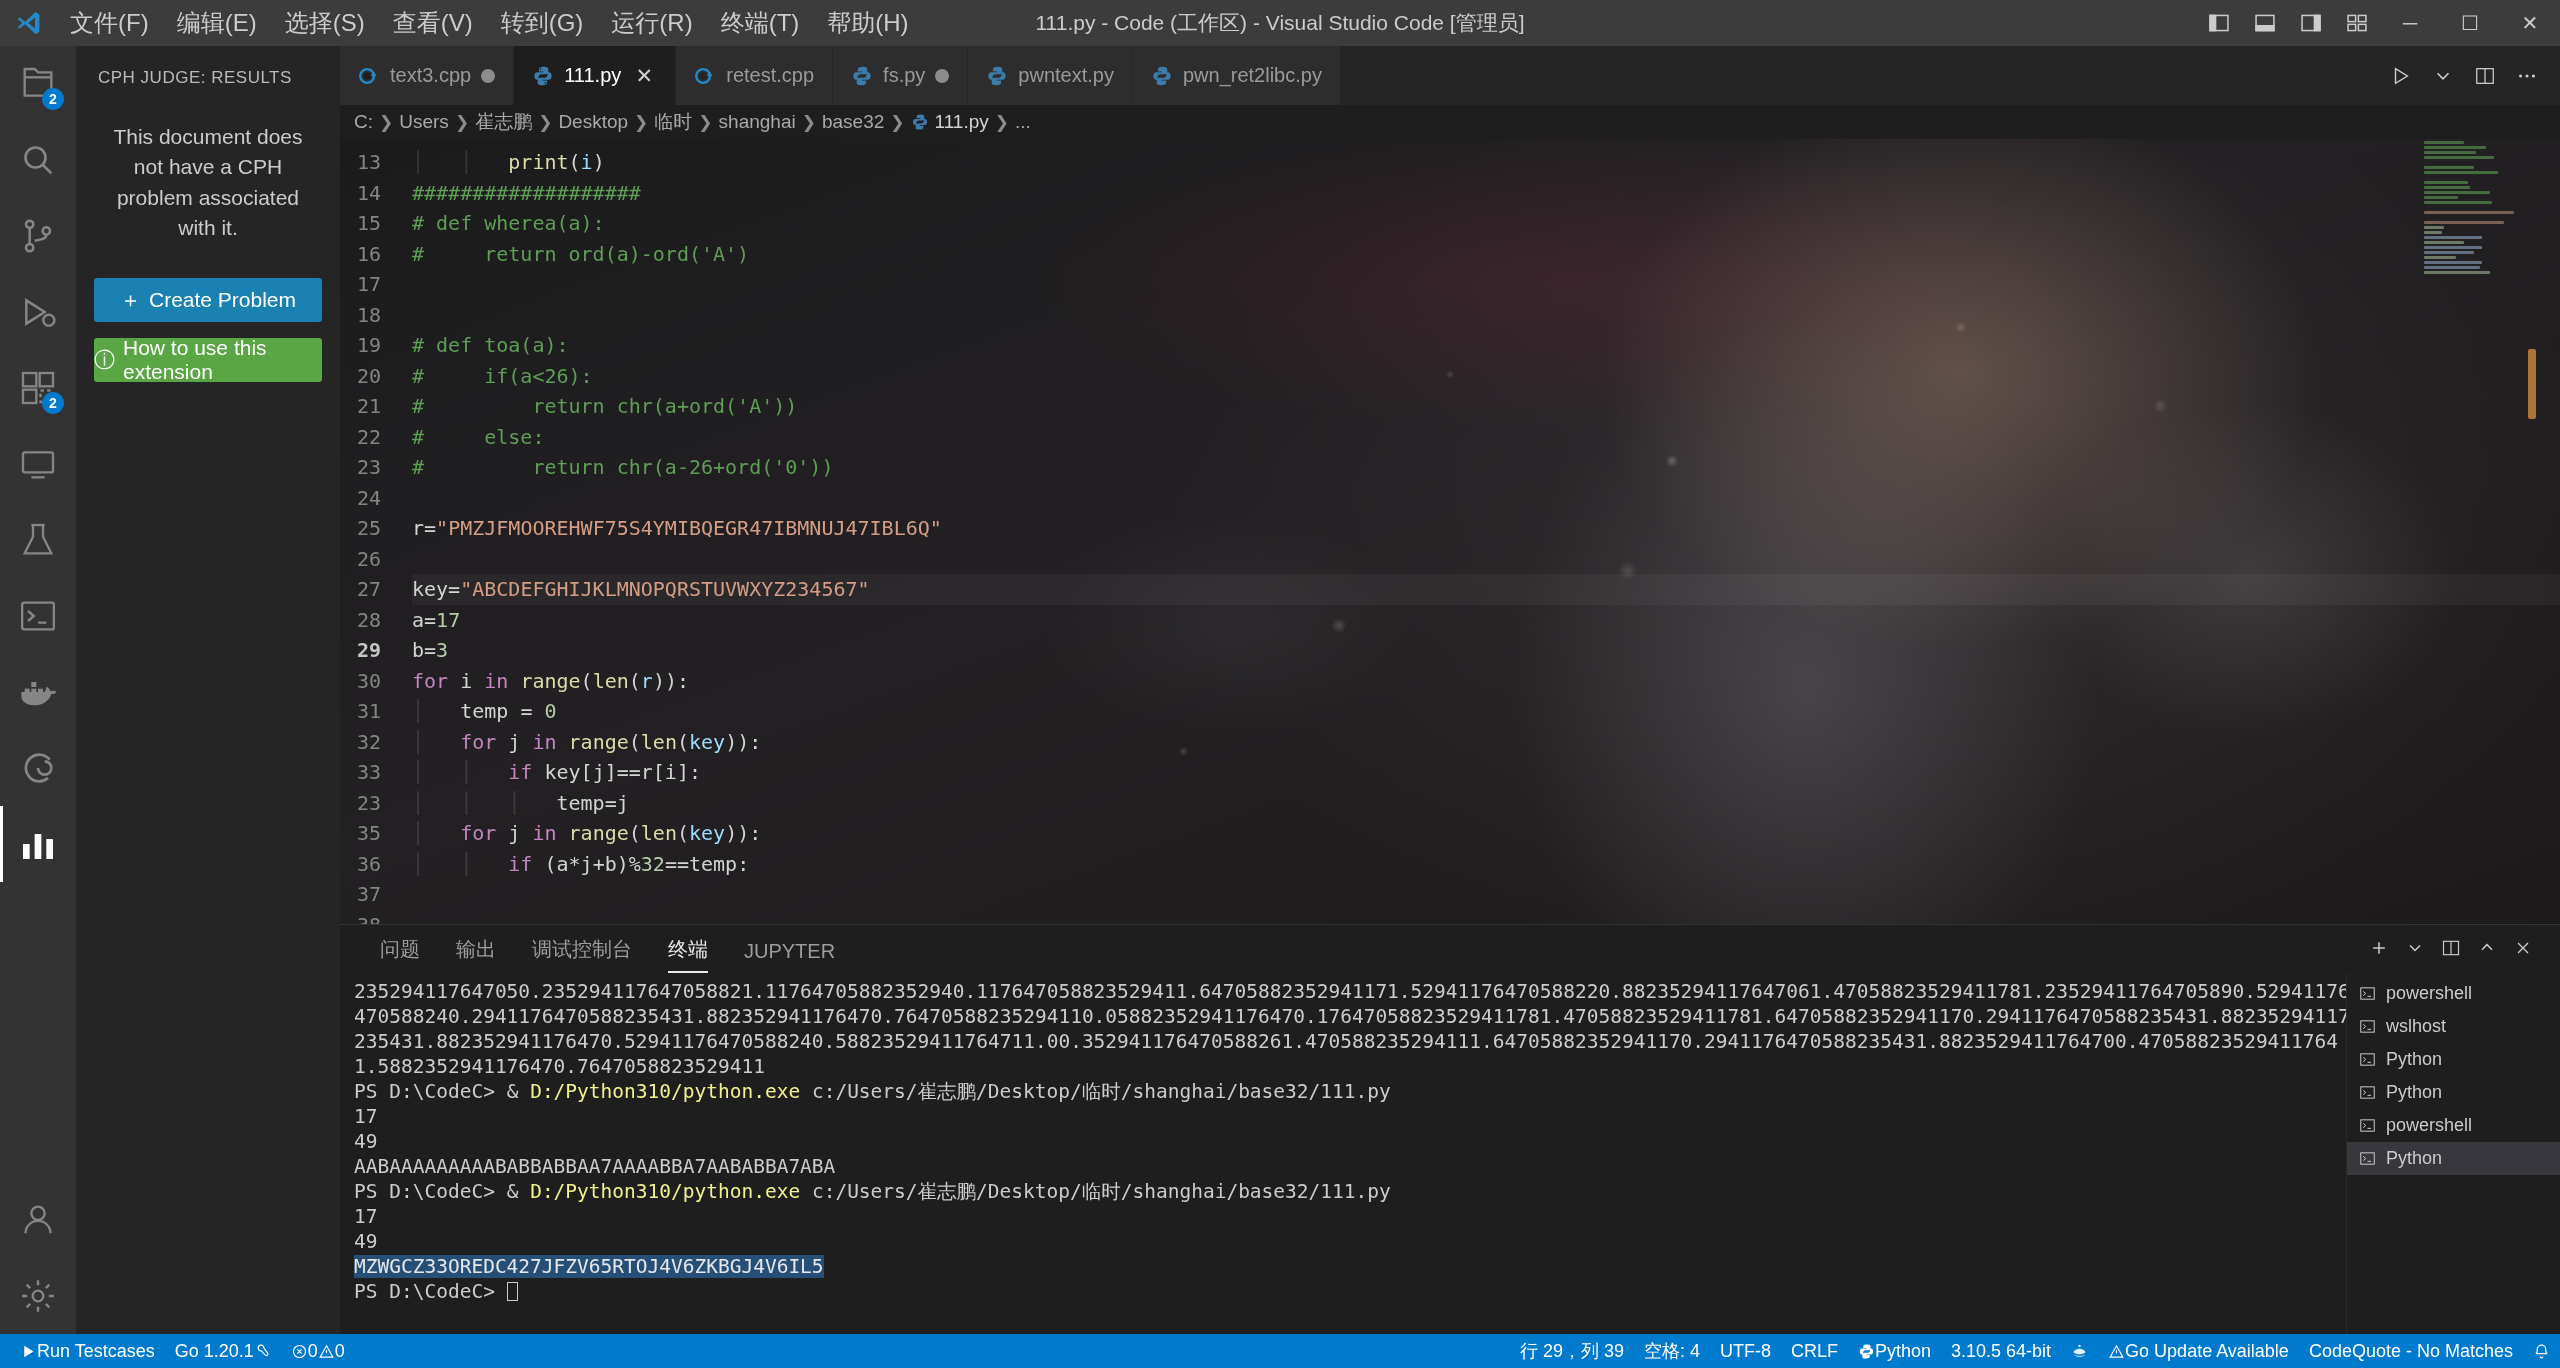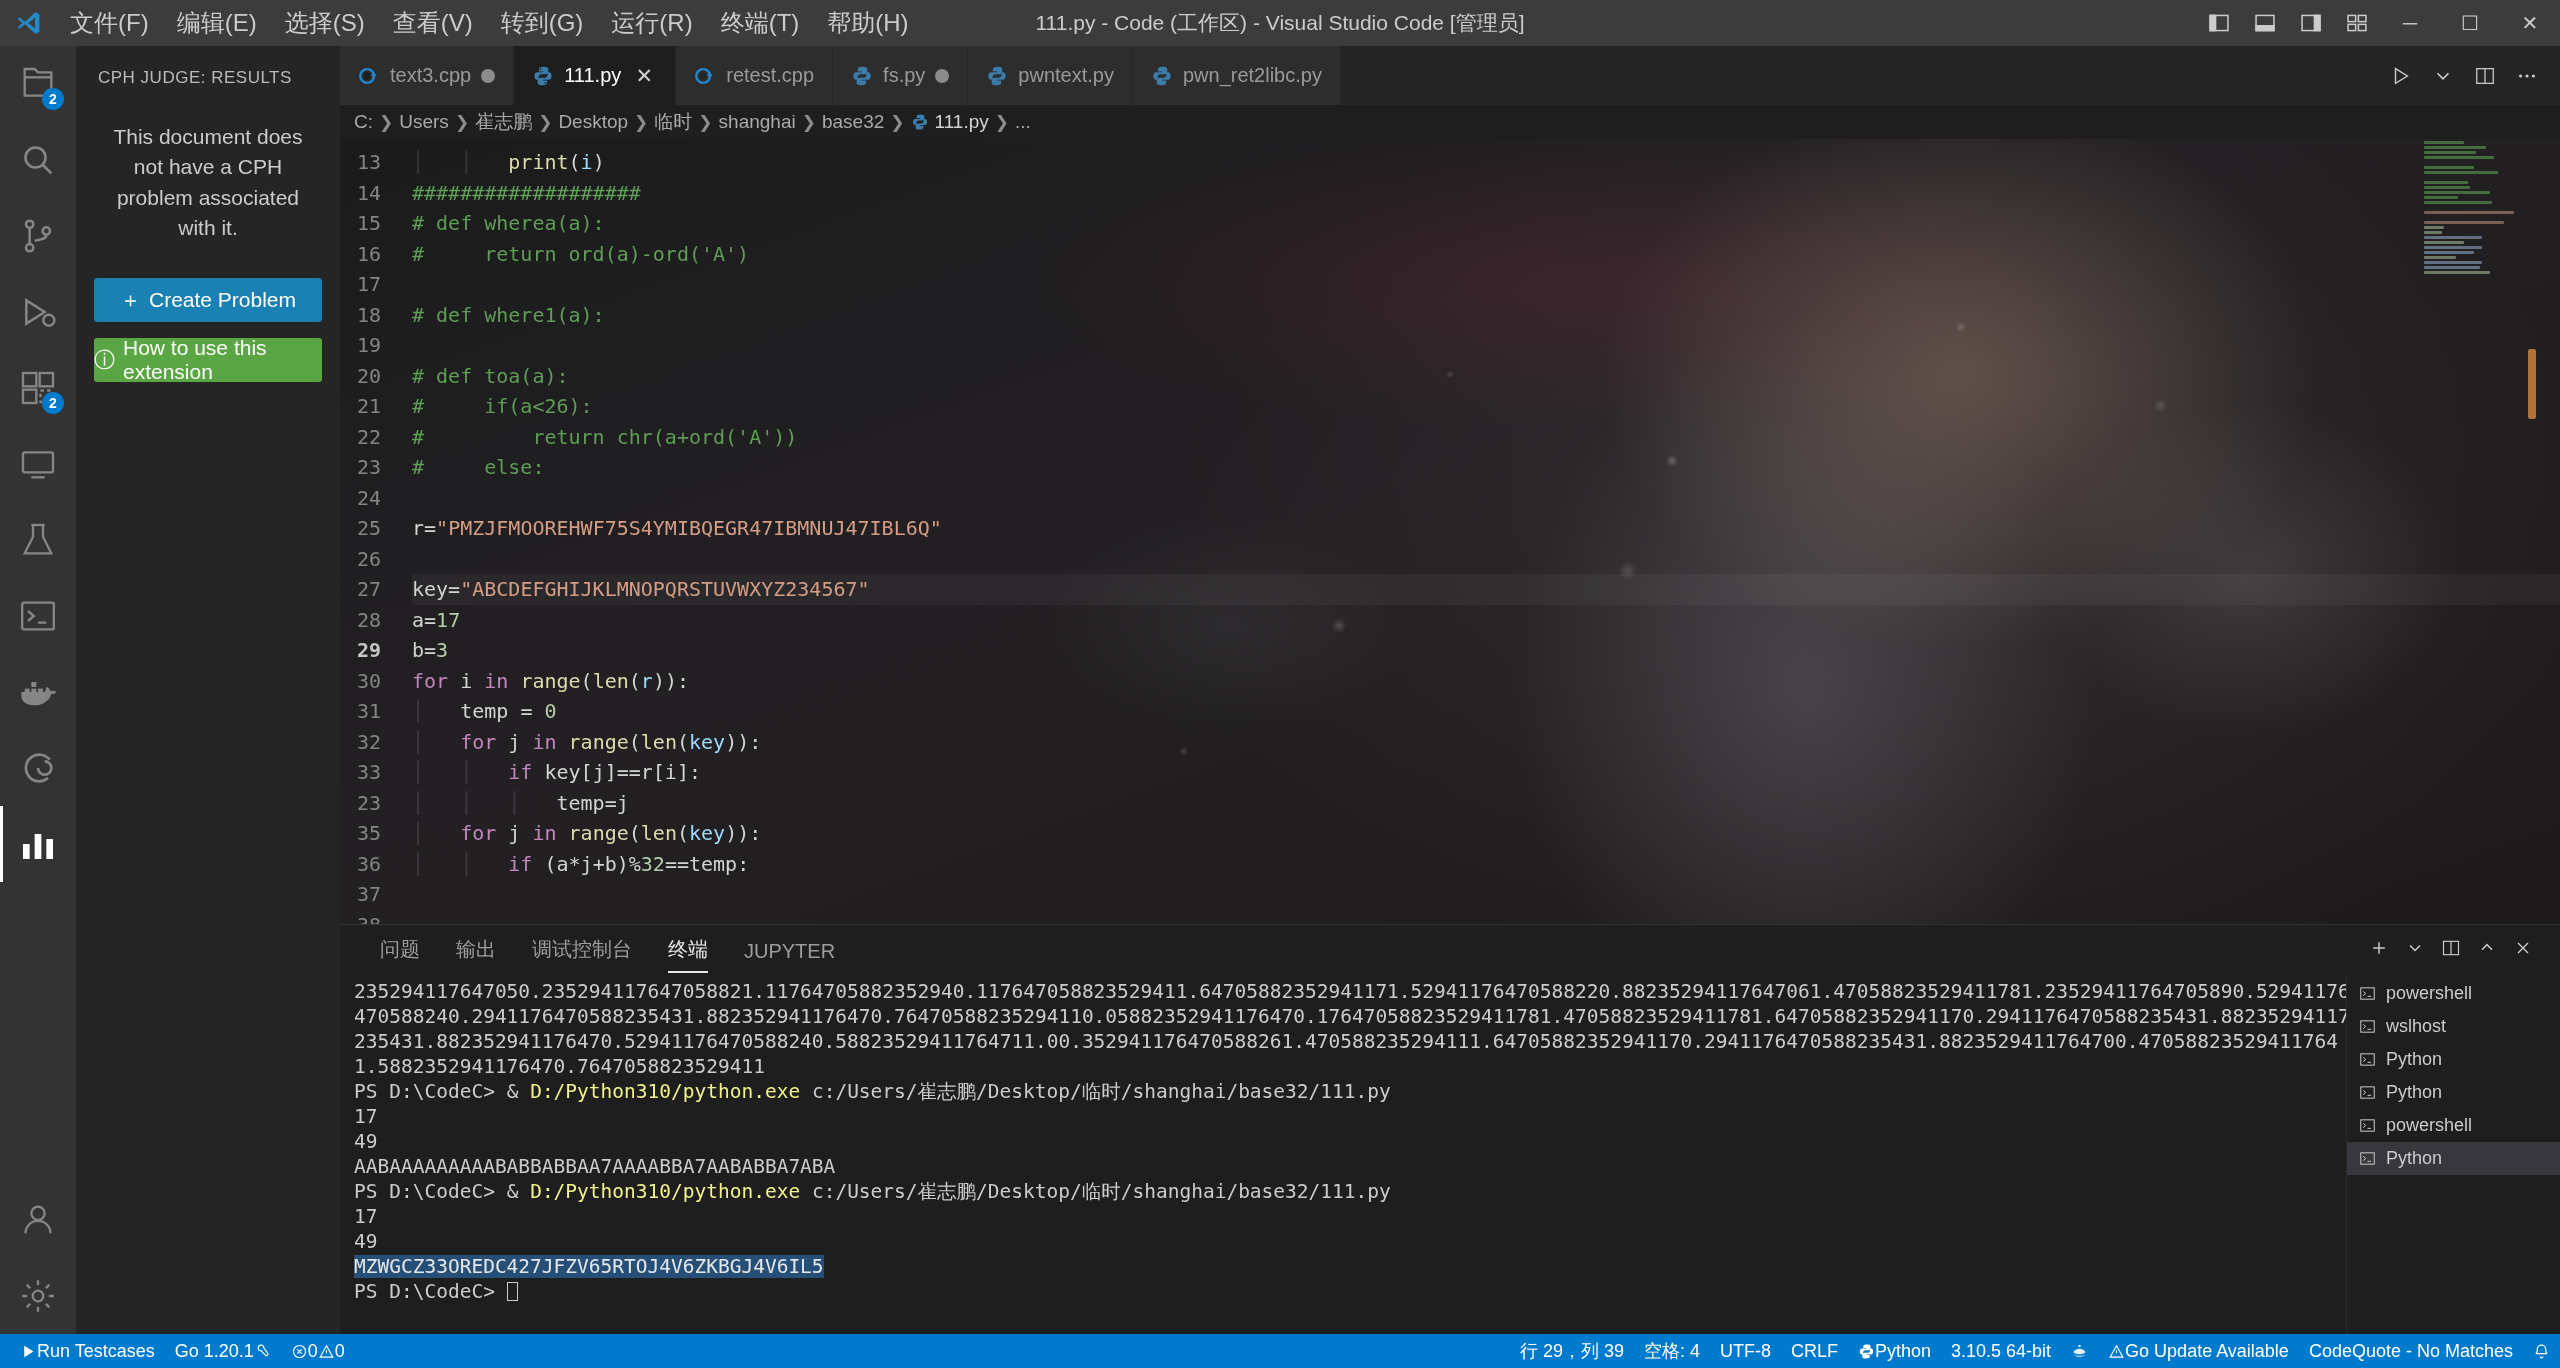--- a/index.html
+++ b/index.html
@@ -516,26 +516,26 @@
             <div class="ln">36</div>
             <div class="ln">37</div>
             <div class="ln">38</div>
 8           </div>
           <div class="code-col">
             <div class="cl"><span class="indent-guide">│   │   </span><span class="fn">print</span><span class="op">(</span><span class="var">i</span><span class="op">)</span></div>
             <div class="cl cmt">###################</div>
             <div class="cl cmt"># def wherea(a):</div>
             <div class="cl cmt">#     return ord(a)-ord('A')</div>
             <div class="cl"> </div>
-            <div class="cl cmt"># def where1(a):</div>
             <div class="cl"> </div>
             <div class="cl cmt"># def toa(a):</div>
             <div class="cl cmt">#     if(a&lt;26):</div>
             <div class="cl cmt">#         return chr(a+ord('A'))</div>
             <div class="cl cmt">#     else:</div>
+            <div class="cl cmt">#         return chr(a-26+ord('0'))</div>
             <div class="cl"> </div>
             <div class="cl"><span class="op">r=</span><span class="str">"PMZJFMOOREHWF75S4YMIBQEGR47IBMNUJ47IBL6Q"</span></div>
             <div class="cl"> </div>
             <div class="cl cur"><span class="op">key=</span><span class="str">"ABCDEFGHIJKLMNOPQRSTUVWXYZ234567"</span></div>
             <div class="cl"><span class="op">a=</span><span class="num">17</span></div>
             <div class="cl"><span class="op">b=</span><span class="num">3</span></div>
             <div class="cl"><span class="kw2">for</span><span class="op"> i </span><span class="kw2">in</span><span class="op"> </span><span class="fn">range</span><span class="op">(</span><span class="fn">len</span><span class="op">(</span><span class="var">r</span><span class="op">)):</span></div>
             <div class="cl"><span class="indent-guide">│   </span><span class="op">temp = </span><span class="num">0</span></div>
             <div class="cl"><span class="indent-guide">│   </span><span class="kw2">for</span><span class="op"> j </span><span class="kw2">in</span><span class="op"> </span><span class="fn">range</span><span class="op">(</span><span class="fn">len</span><span class="op">(</span><span class="var">key</span><span class="op">)):</span></div>
             <div class="cl"><span class="indent-guide">│   │   </span><span class="kw2">if</span><span class="op"> key[j]==r[i]:</span></div>

